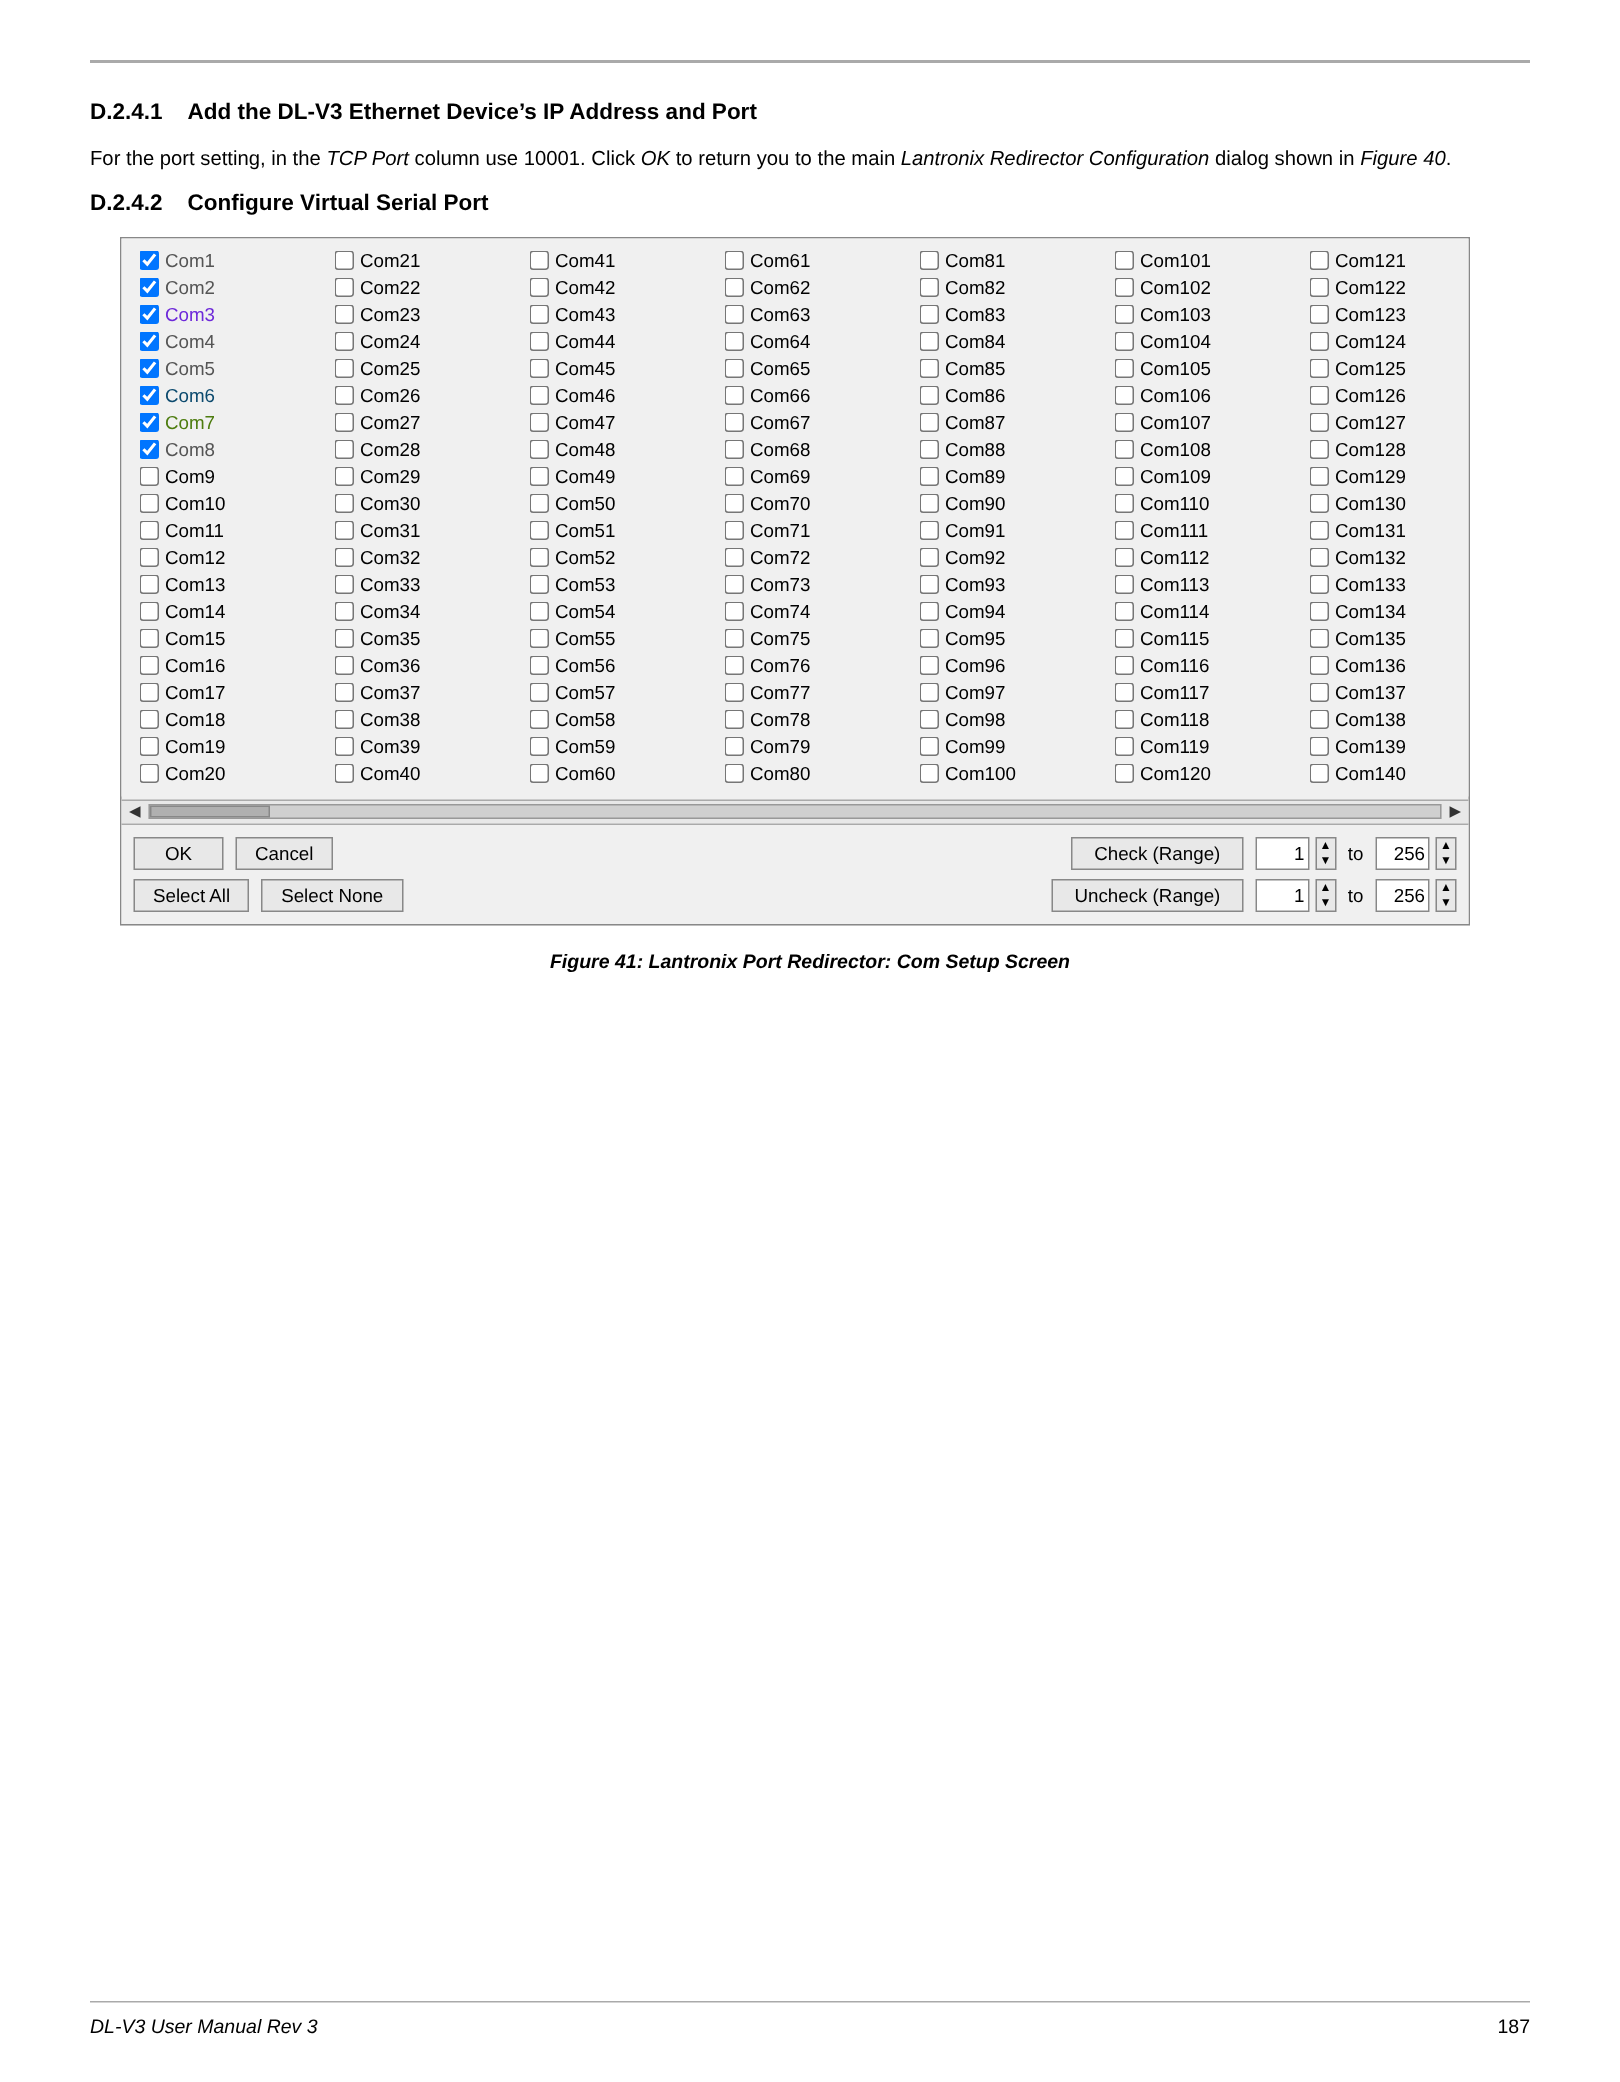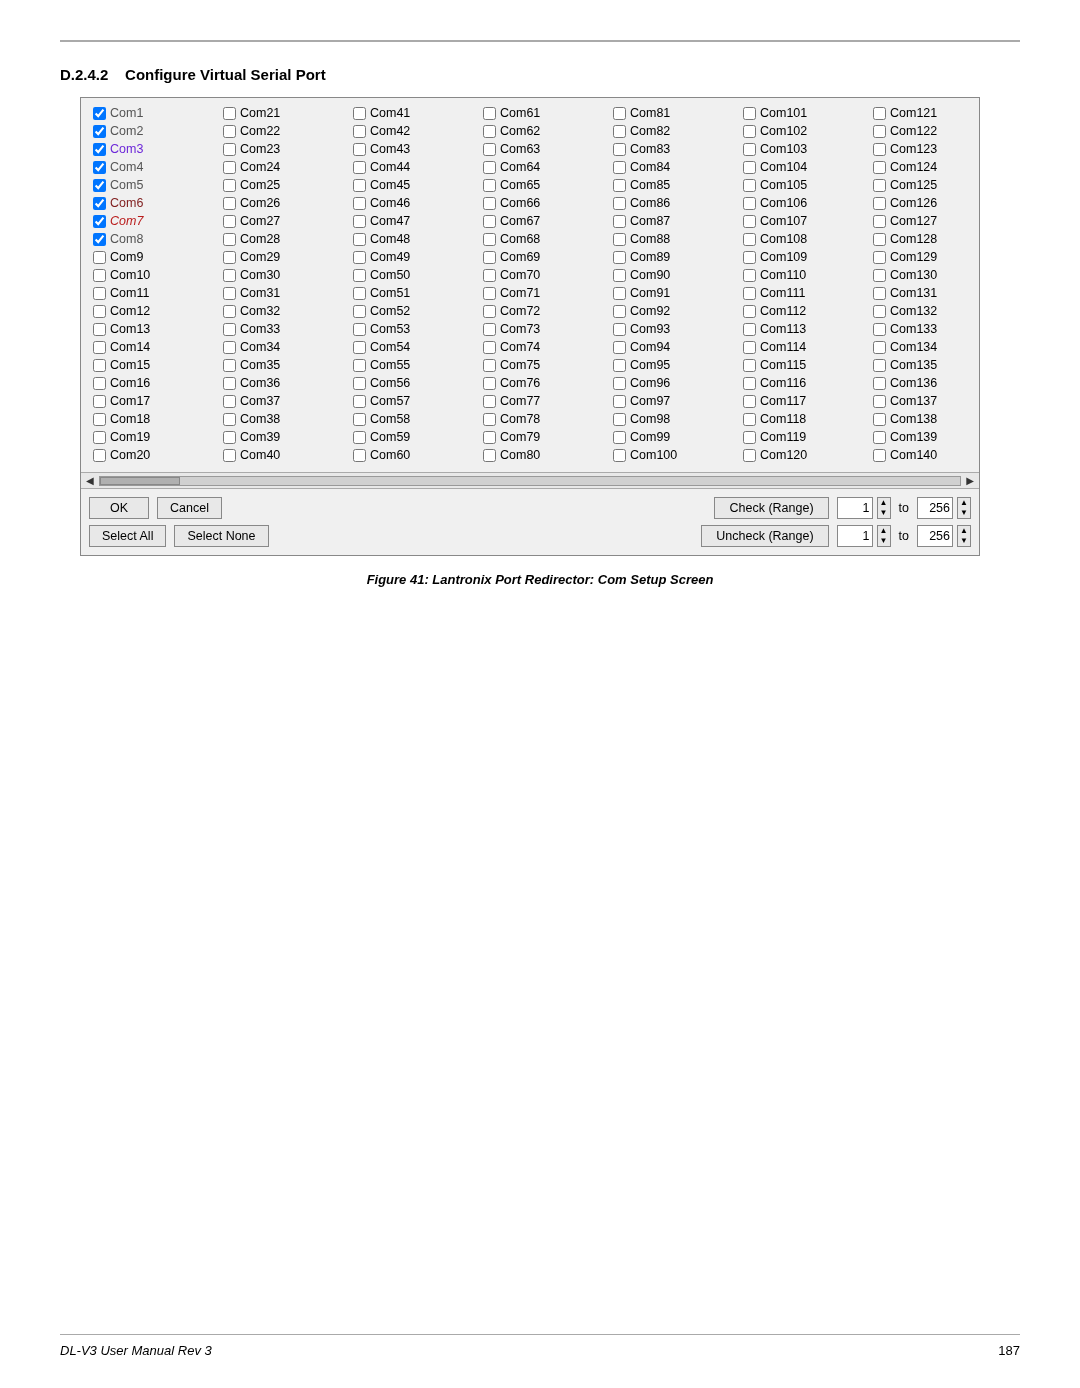--- a/index.html
+++ b/index.html
@@ -214,21 +214,27 @@
     .footer-right {
       font-size: 13px;
     }
   </style>
 </head>
 <body>
 
 <div class="page">
   <div class="top-rule"></div>
 
-
+  <div class="section-heading">
+    <span class="section-num">D.2.4.1</span>&nbsp;&nbsp;&nbsp;&nbsp;<span>Add the DL-V3 Ethernet Device’s IP Address and Port</span>
+  </div>
+
+  <p class="body-text">
+    For the port setting, in the <em>TCP Port</em> column use 10001. Click <em>OK</em> to return you to the main <em>Lantronix Redirector Configuration</em> dialog shown in <em>Figure 40</em>.
+  </p>
 
   <div class="section2-heading">
     <span>D.2.4.2</span>&nbsp;&nbsp;&nbsp;&nbsp;<span>Configure Virtual Serial Port</span>
   </div>
 
 
   <div class="com-ports-dialog">
     <div class="com-ports-body">
       <div class="com-ports-grid" id="com-ports-grid">
 
@@ -367,21 +373,21 @@
           <div class="com-item">
             <input type="checkbox" style="">
             <label>Com105</label>
           </div>
           <div class="com-item">
             <input type="checkbox" style="">
             <label>Com125</label>
           </div>
           <div class="com-item">
             <input type="checkbox" checked="" style="">
-            <label style="color: #7f1d1d;">Com6</label>
+            <label style="color: #0c4a6e;">Com6</label>
           </div>
           <div class="com-item">
             <input type="checkbox" style="">
             <label>Com26</label>
           </div>
           <div class="com-item">
             <input type="checkbox" style="">
             <label>Com46</label>
           </div>
           <div class="com-item">
@@ -395,21 +401,21 @@
           <div class="com-item">
             <input type="checkbox" style="">
             <label>Com106</label>
           </div>
           <div class="com-item">
             <input type="checkbox" style="">
             <label>Com126</label>
           </div>
           <div class="com-item">
             <input type="checkbox" checked="" style="">
-            <label style="color: #b91c1c; font-style: italic;">Com7</label>
+            <label style="color: #4d7c0f;">Com7</label>
           </div>
           <div class="com-item">
             <input type="checkbox" style="">
             <label>Com27</label>
           </div>
           <div class="com-item">
             <input type="checkbox" style="">
             <label>Com47</label>
           </div>
           <div class="com-item">

